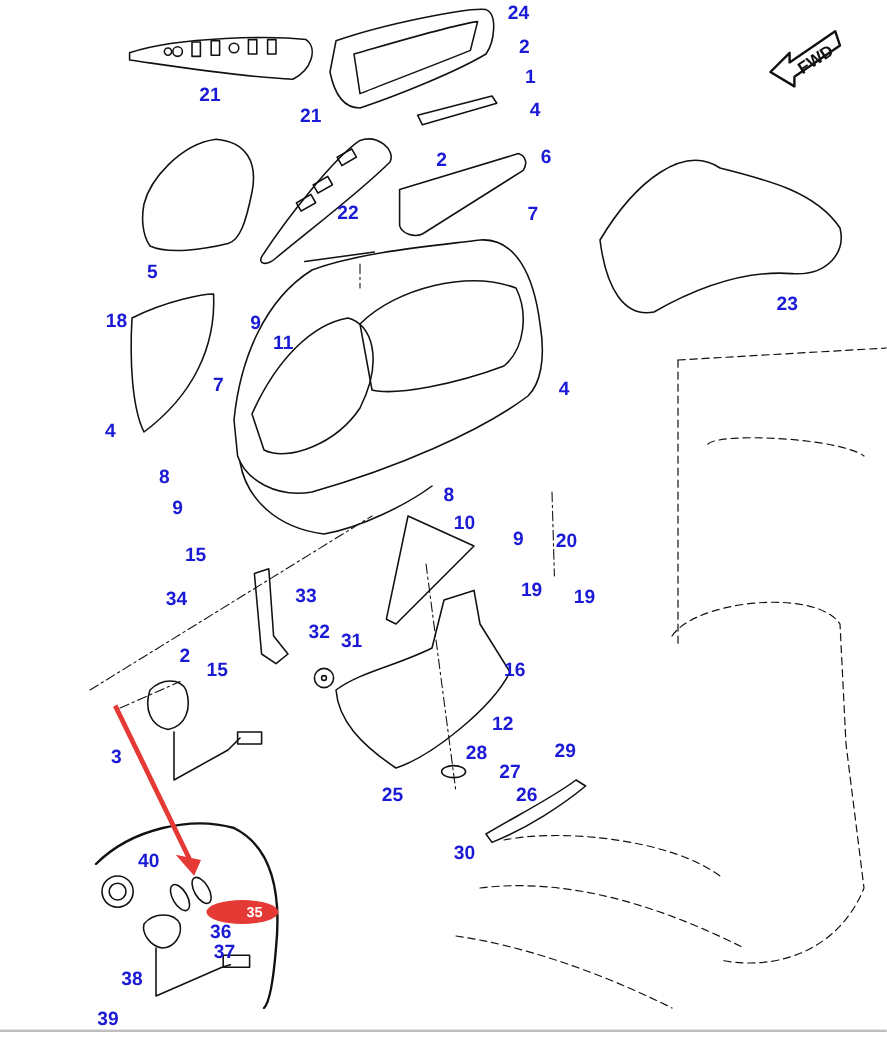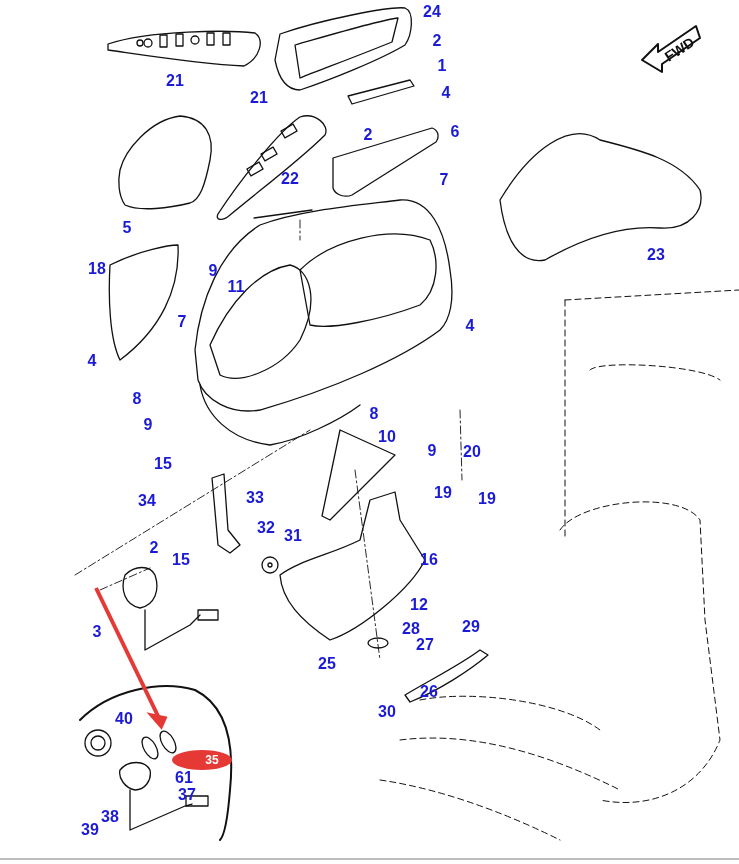--- a/index.html
+++ b/index.html
@@ -139,27 +139,27 @@
     <div class="lbl" style="left: 487px; top: 498px;">19</div>
     <div class="lbl" style="left: 147px; top: 500px;">34</div>
     <div class="lbl" style="left: 255px; top: 497px;">33</div>
     <div class="lbl" style="left: 266px; top: 527px;">32</div>
     <div class="lbl" style="left: 293px; top: 535px;">31</div>
     <div class="lbl" style="left: 429px; top: 535px; margin-top: 24px;">16</div>
     <div class="lbl" style="left: 154px; top: 547px;">2</div>
     <div class="lbl" style="left: 181px; top: 559px;">15</div>
     <div class="lbl" style="left: 97px; top: 631px;">3</div>
     <div class="lbl" style="left: 419px; top: 604px;">12</div>
-    <div class="lbl" style="left: 411px; top: 628px;">28</div>
+    <div class="lbl" style="left: 397px; top: 628px;">28</div>
     <div class="lbl" style="left: 471px; top: 626px;">29</div>
     <div class="lbl" style="left: 425px; top: 644px;">27</div>
     <div class="lbl" style="left: 327px; top: 663px;">25</div>
-    <div class="lbl" style="left: 429px; top: 663px; margin-top: 28px;">26</div>
+    <div class="lbl" style="left: 439px; top: 663px;">26</div>
     <div class="lbl" style="left: 387px; top: 711px;">30</div>
     <div class="lbl" style="left: 124px; top: 718px;">40</div>
     <div class="lbl hl" style="left: 202px; top: 760px;">35</div>
-    <div class="lbl" style="left: 184px; top: 777px;">61</div>
+    <div class="lbl" style="left: 184px; top: 777px;">36</div>
     <div class="lbl" style="left: 110px; top: 816px;">38</div>
-    <div class="lbl" style="left: 90px; top: 829px; text-align: center;">39</div>
+    <div class="lbl" style="left: 90px; top: 850px; text-align: center;">39</div>
     <div class="lbl" style="left: 187px; top: 794px;">37</div>
   </div>
 
 <div class="bottom-rule"></div>
 
 </body></html>

